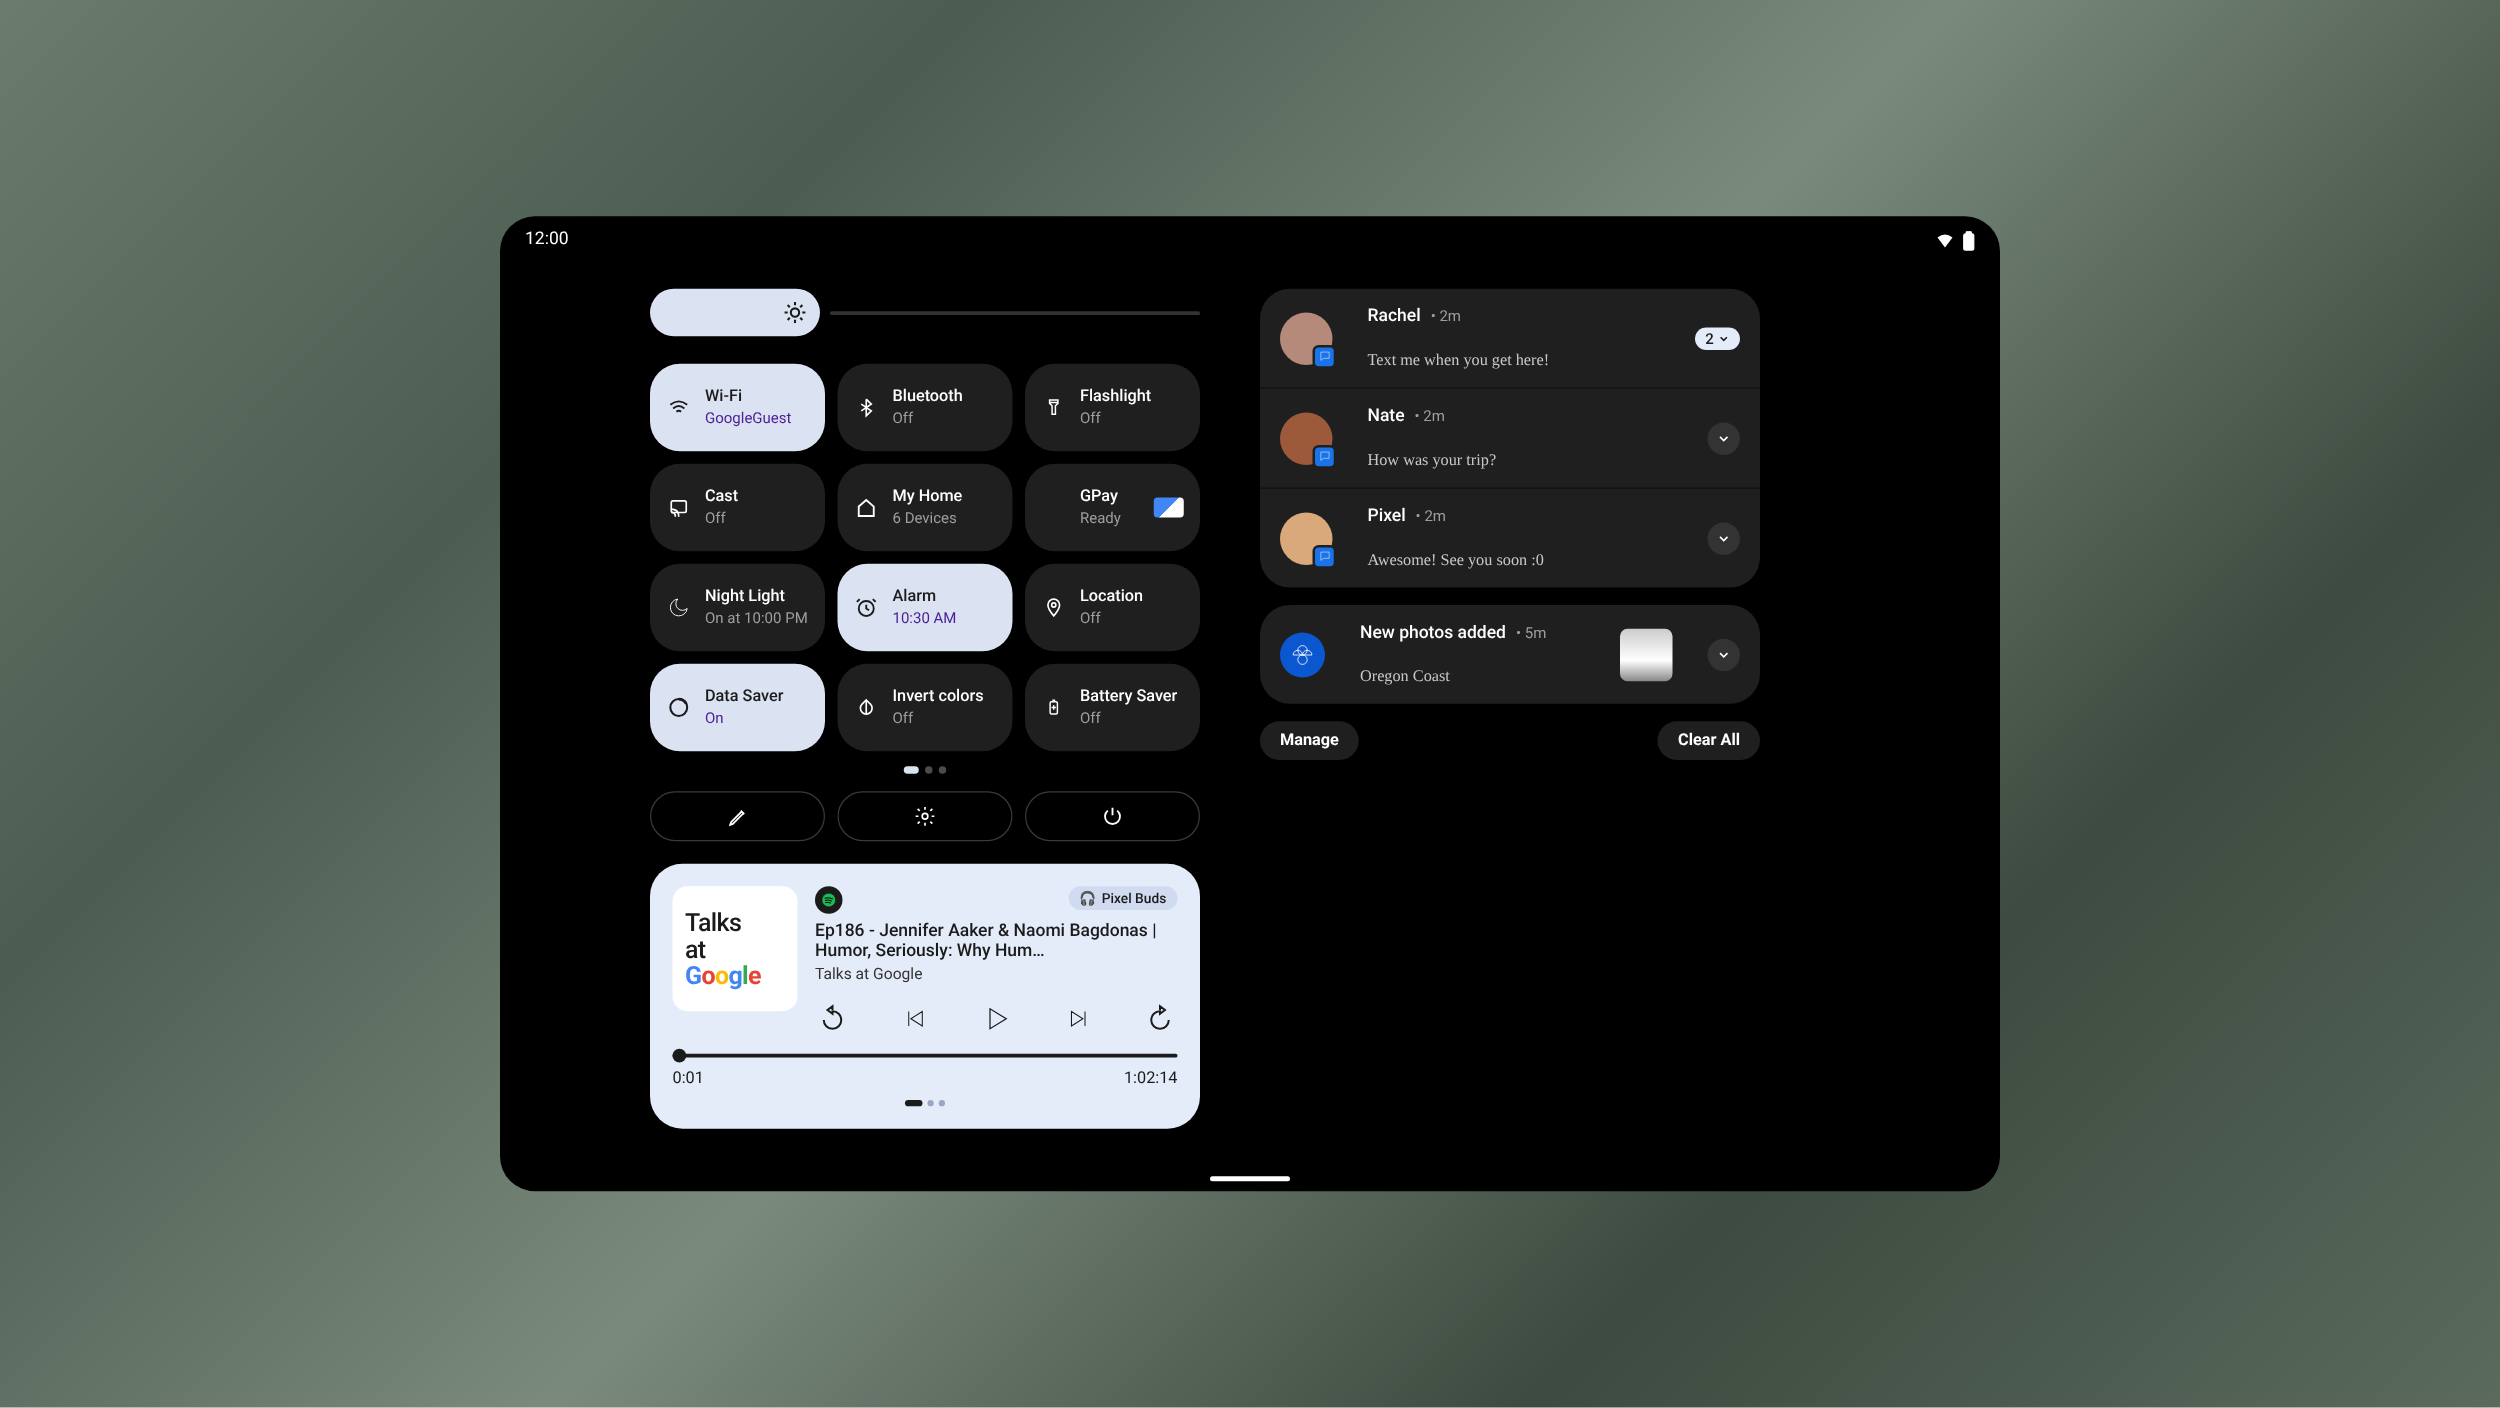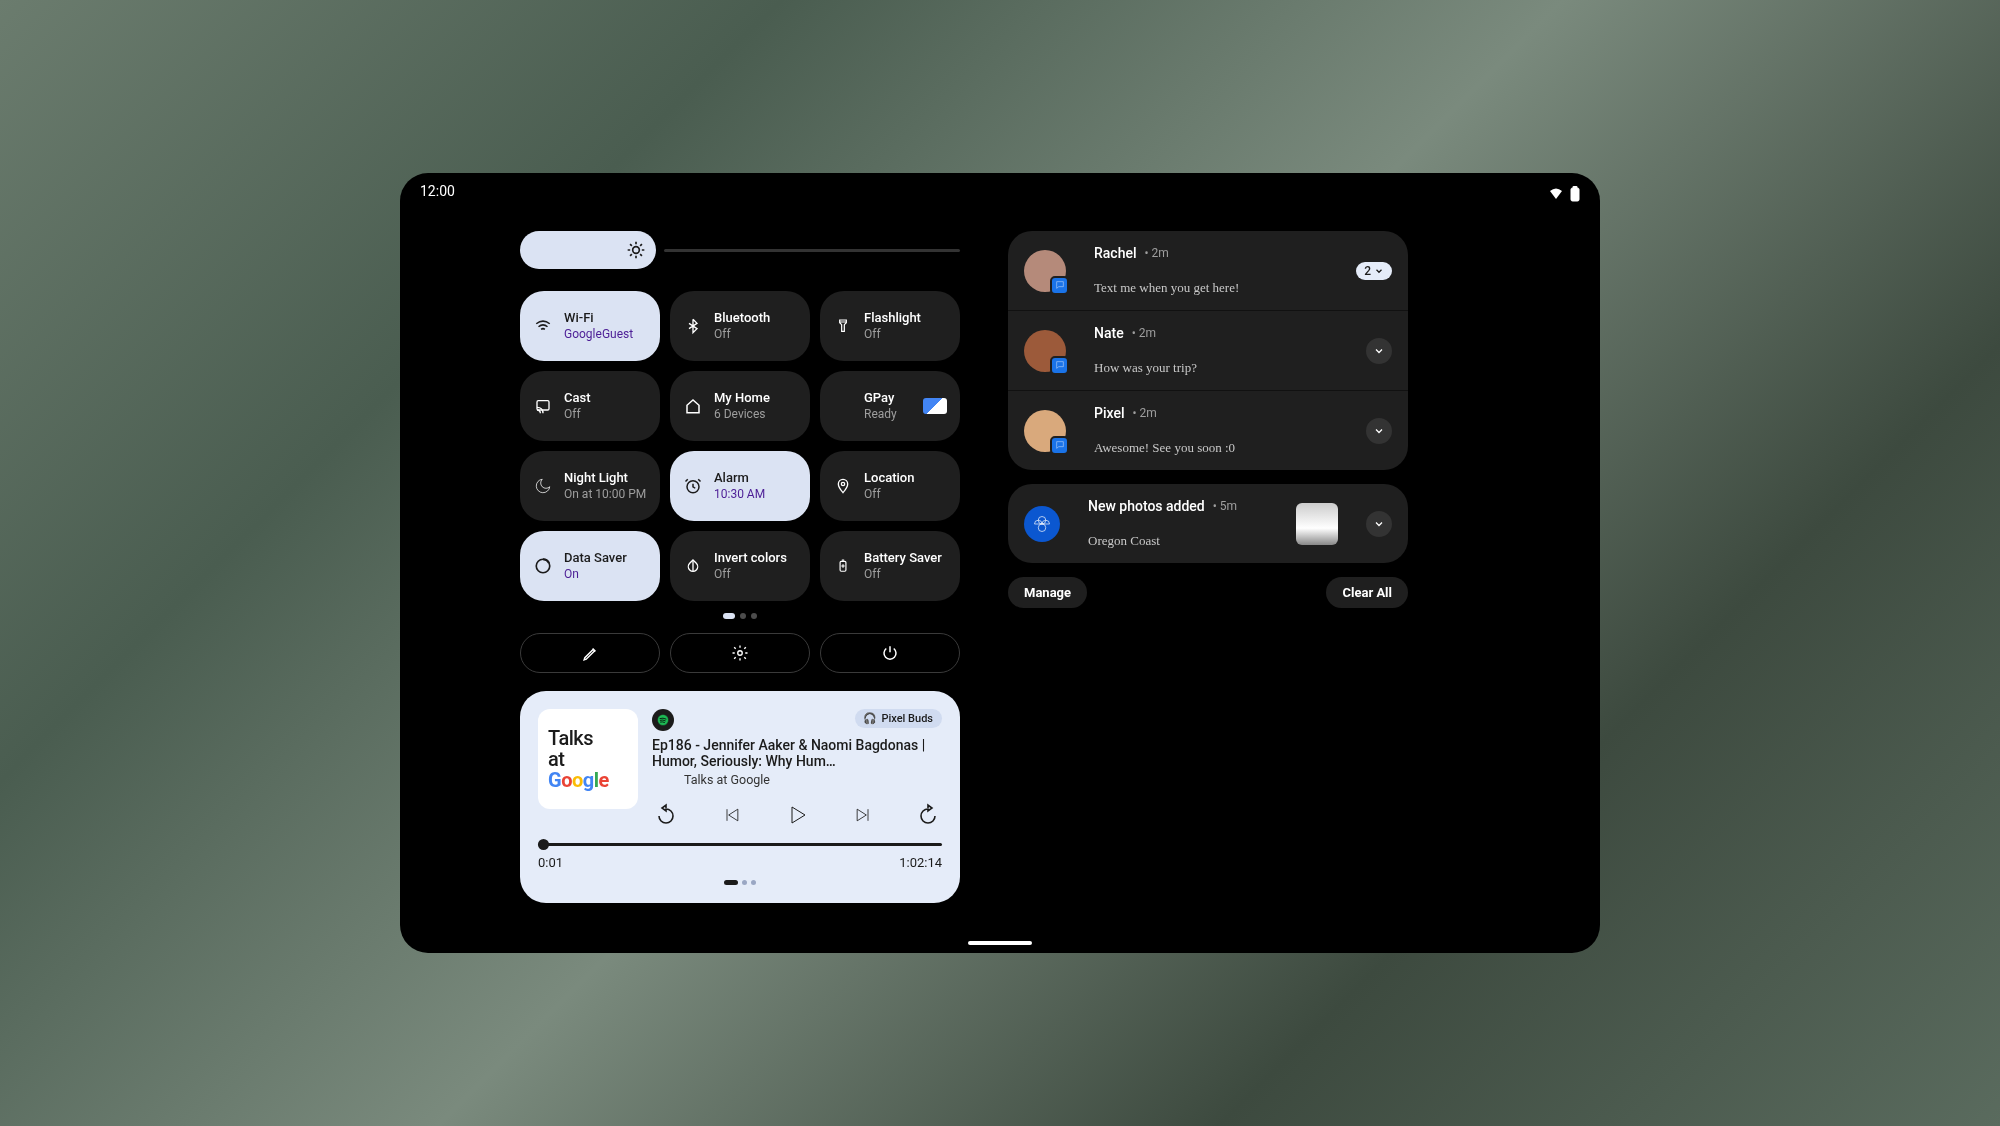--- a/index.html
+++ b/index.html
@@ -50,21 +50,21 @@
 
 
 .media { background:#e5ecf9; color:#1b1b1b; border-radius:26px; padding:18px; }
 .media-top { display:flex; gap:14px; }
 .media-art { width:100px; height:100px; background:#fff; border-radius:12px; display:flex; flex-direction:column; justify-content:center; align-items:flex-start; padding:10px; font-size:20px; line-height:1.05; font-weight:500; letter-spacing:-0.5px; }
 .media-info { flex:1; }
 .media-head { display:flex; justify-content:space-between; align-items:flex-start; }
 .media-app-icon { width:22px; height:22px; border-radius:50%; background:#1b1b1b; display:flex; align-items:center; justify-content:center; }
 .media-chip { background:#d0dbf0; border-radius:14px; padding:3px 9px; font-size:11px; font-weight:500; display:flex; align-items:center; gap:4px; }
 .media-title { font-size:14px; font-weight:500; margin-top:6px; display:-webkit-box; -webkit-line-clamp:2; -webkit-box-orient:vertical; overflow:hidden; }
-.media-artist { font-size:12.5px; color:#333; margin-top:3px;margin-left:32px; }
+.media-artist { font-size:12.5px; color:#333; margin-top:3px; }
 .media-ctrls { display:flex; justify-content:space-between; align-items:center; margin-top:14px; }
 .media-ctrls > * { cursor:pointer; width:28px; height:28px; display:flex; align-items:center; justify-content:center; }
 .media-seek { margin-top:10px; position:relative; height:12px;}
 .media-seek-line { position:absolute; left:0; right:0; top:4px; height:3px; background:#1b1b1b; border-radius:2px; }
 .media-seek-thumb { position:absolute; left:0; top:0; width:11px; height:11px; border-radius:50%; background:#1b1b1b; }
 .media-time { display:flex; justify-content:space-between; font-size:13px; margin-top:4px; }
 .media-dots { display:flex; gap:4px; justify-content:center; margin-top:10px; }
 .media-dots span { width:5px; height:5px; border-radius:3px; background:#9aa7c4; }
 .media-dots span.active { width:14px; background:#1b1b1b; }
 

